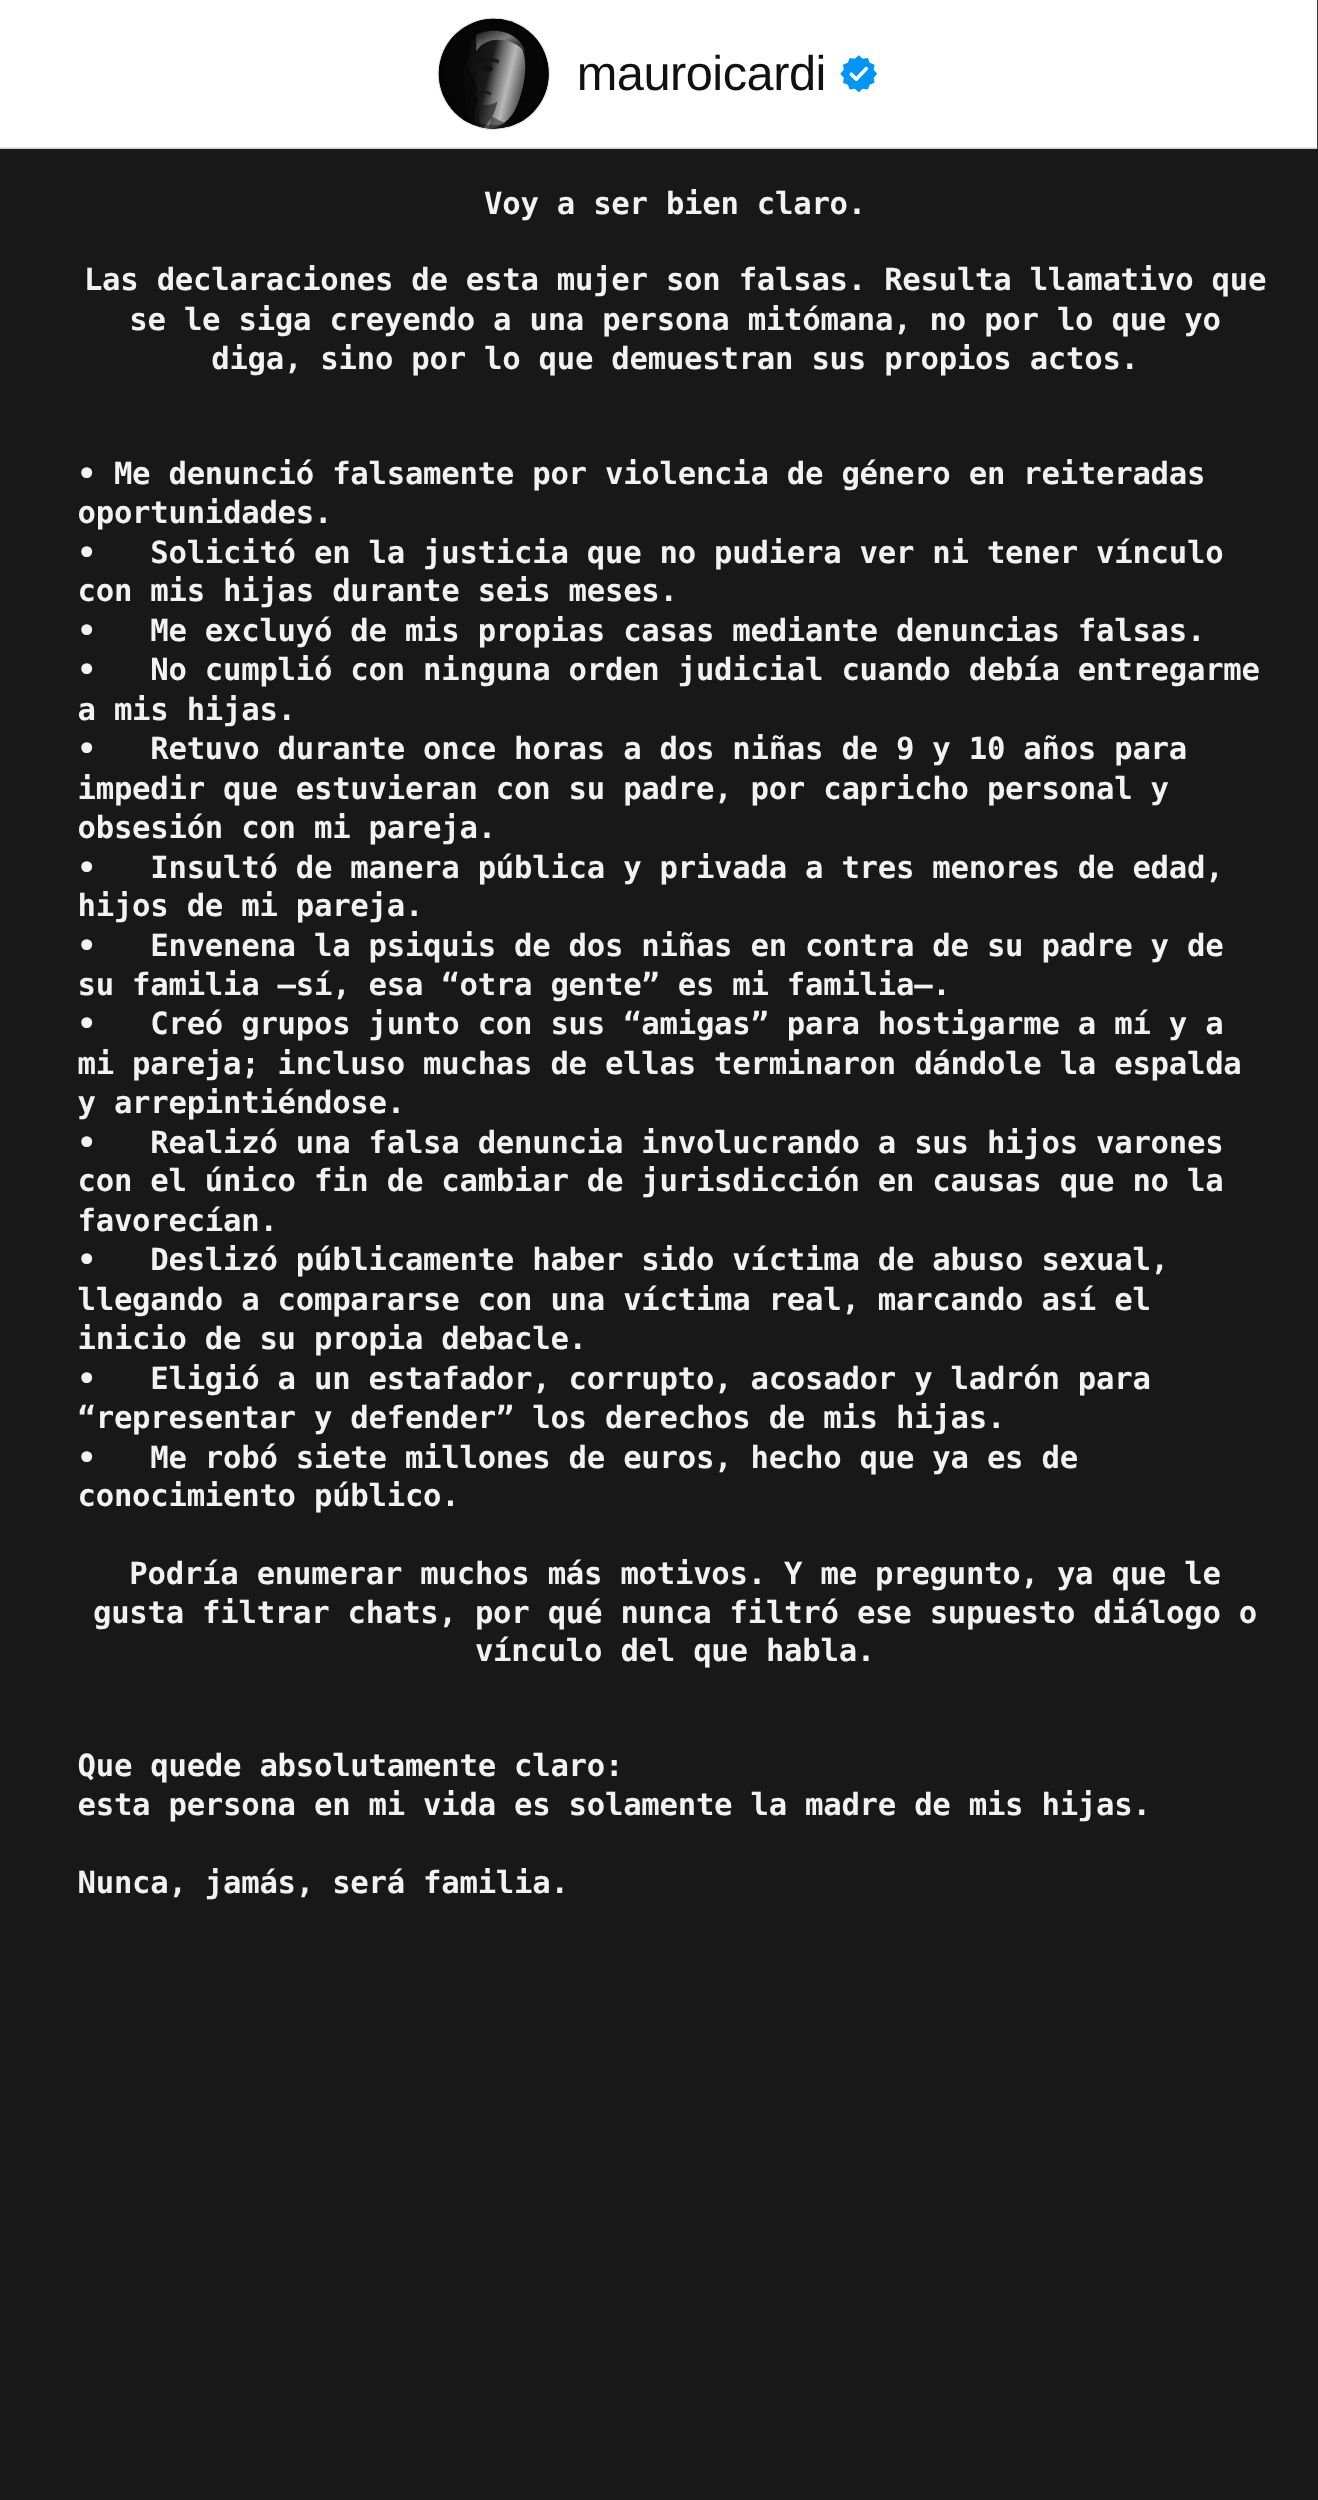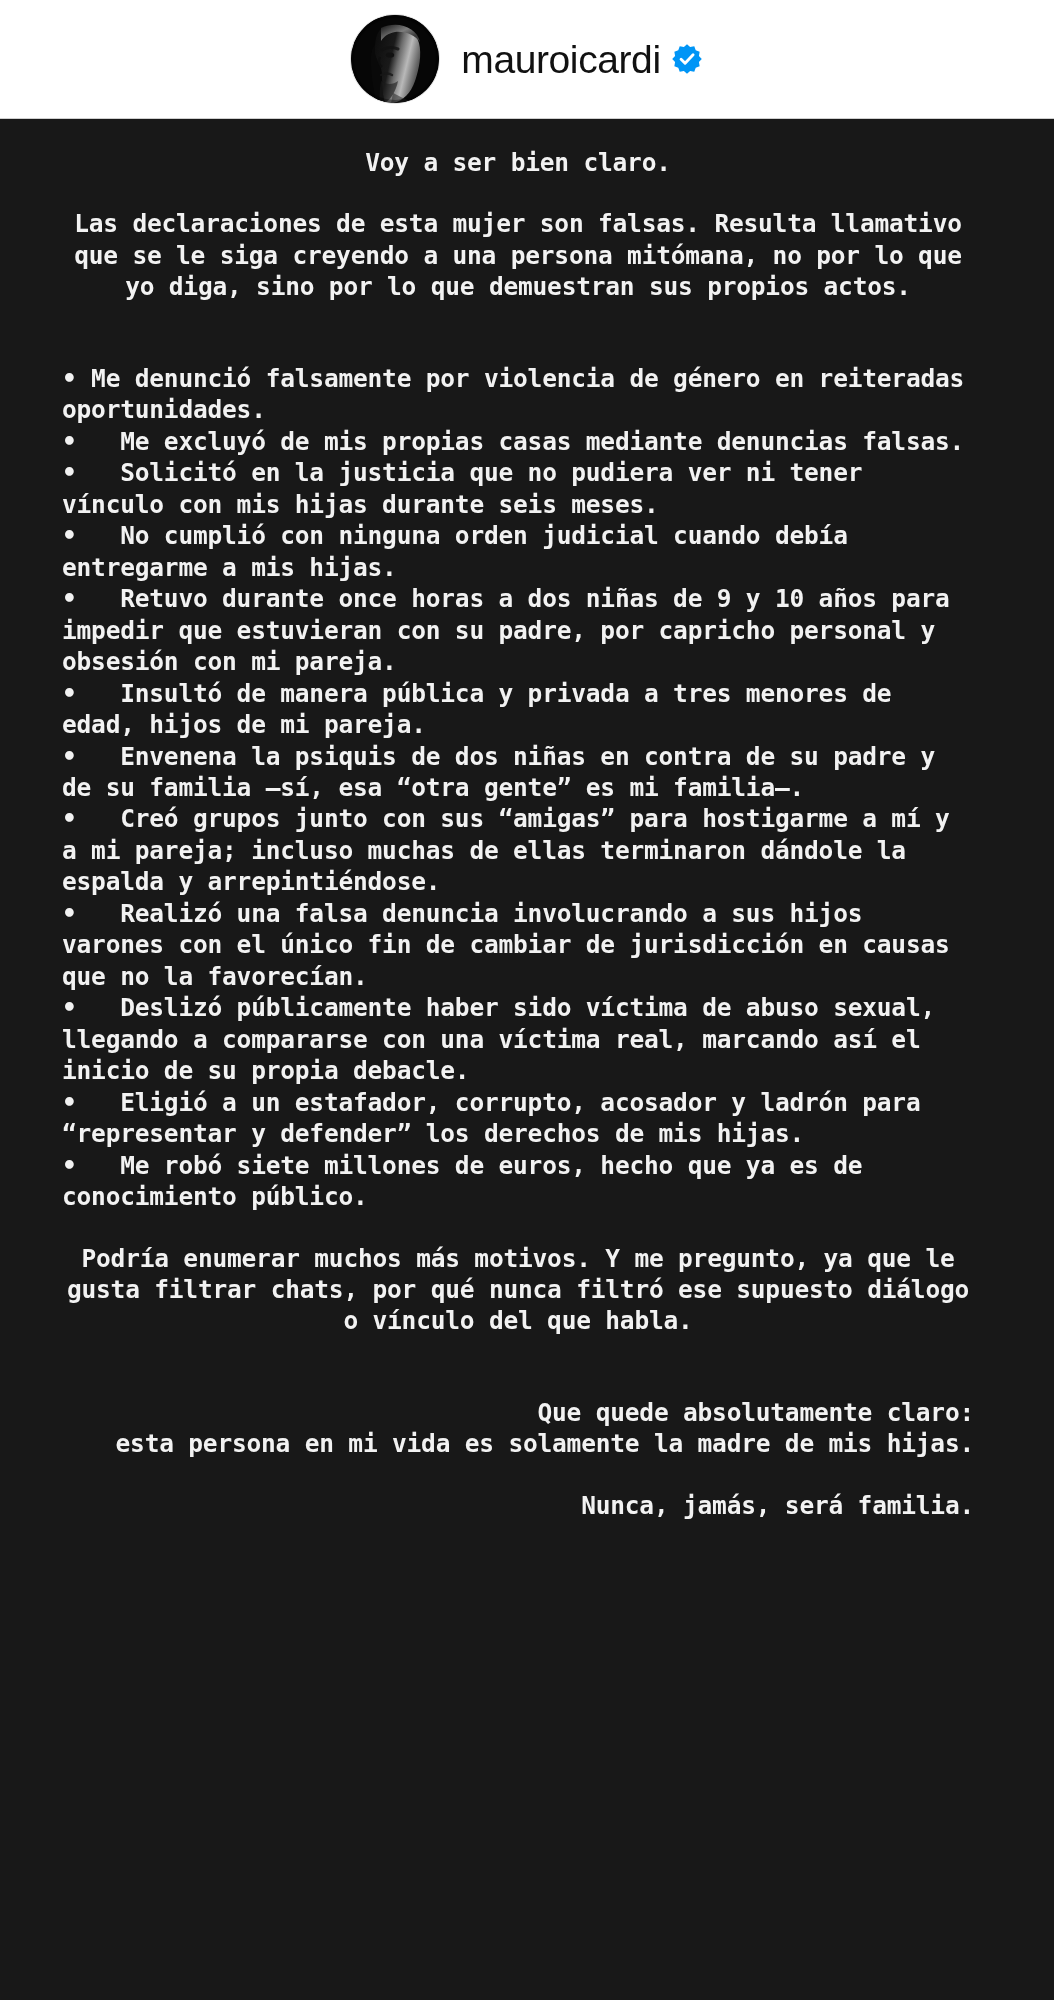--- a/index.html
+++ b/index.html
@@ -63,41 +63,41 @@
   }
   .verified {
     width: 32px;
     height: 32px;
     flex: 0 0 auto;
     display: block;
   }
 
   
   .content {
-    padding: 28px 80px 70px 62px;
+    padding: 28px 36px 70px 62px;
   }
 
   .para {
     color: #f2f2f2;
     font-family: "DejaVu Sans Mono", "Liberation Mono", monospace;
     font-size: 24.5px;
     font-weight: 700;
     line-height: 1.285;
     text-align: center;
     letter-spacing: -0.2px;
     margin: 0;
     white-space: pre-wrap;
     word-break: normal;
   }
 
   .spacer-lg { height: 30px; }
 
   .bullets .para { text-align: left; }
 
-  .closing .para { text-align: right; }
+  .closing .para { text-align: left; }
 </style>
 </head>
 <body>
 
 <div class="screen">
 
   <div class="header">
 
     <div class="avatar">
       <svg viewBox="0 0 88 88" xmlns="http://www.w3.org/2000/svg">
@@ -162,22 +162,22 @@
 
     <p class="para">Las declaraciones de esta mujer son falsas. Resulta llamativo que se le siga creyendo a una persona mitómana, no por lo que yo diga, sino por lo que demuestran sus propios actos.</p>
 
     <div class="spacer-lg"></div>
 
 
     <div class="spacer-lg"></div>
 
     <div class="bullets">
       <p class="para">• Me denunció falsamente por violencia de género en reiteradas oportunidades.</p>
+      <p class="para">•   Solicitó en la justicia que no pudiera ver ni tener vínculo con mis hijas durante seis meses.</p>
       <p class="para">•   Me excluyó de mis propias casas mediante denuncias falsas.</p>
-      <p class="para">•   Solicitó en la justicia que no pudiera ver ni tener vínculo con mis hijas durante seis meses.</p>
       <p class="para">•   No cumplió con ninguna orden judicial cuando debía entregarme a mis hijas.</p>
       <p class="para">•   Retuvo durante once horas a dos niñas de 9 y 10 años para impedir que estuvieran con su padre, por capricho personal y obsesión con mi pareja.</p>
       <p class="para">•   Insultó de manera pública y privada a tres menores de edad, hijos de mi pareja.</p>
       <p class="para">•   Envenena la psiquis de dos niñas en contra de su padre y de su familia —sí, esa “otra gente” es mi familia—.</p>
       <p class="para">•   Creó grupos junto con sus “amigas” para hostigarme a mí y a mi pareja; incluso muchas de ellas terminaron dándole la espalda y arrepintiéndose.</p>
       <p class="para">•   Realizó una falsa denuncia involucrando a sus hijos varones con el único fin de cambiar de jurisdicción en causas que no la favorecían.</p>
       <p class="para">•   Deslizó públicamente haber sido víctima de abuso sexual, llegando a compararse con una víctima real, marcando así el inicio de su propia debacle.</p>
       <p class="para">•   Eligió a un estafador, corrupto, acosador y ladrón para “representar y defender” los derechos de mis hijas.</p>
       <p class="para">•   Me robó siete millones de euros, hecho que ya es de conocimiento público.</p>
     </div>

